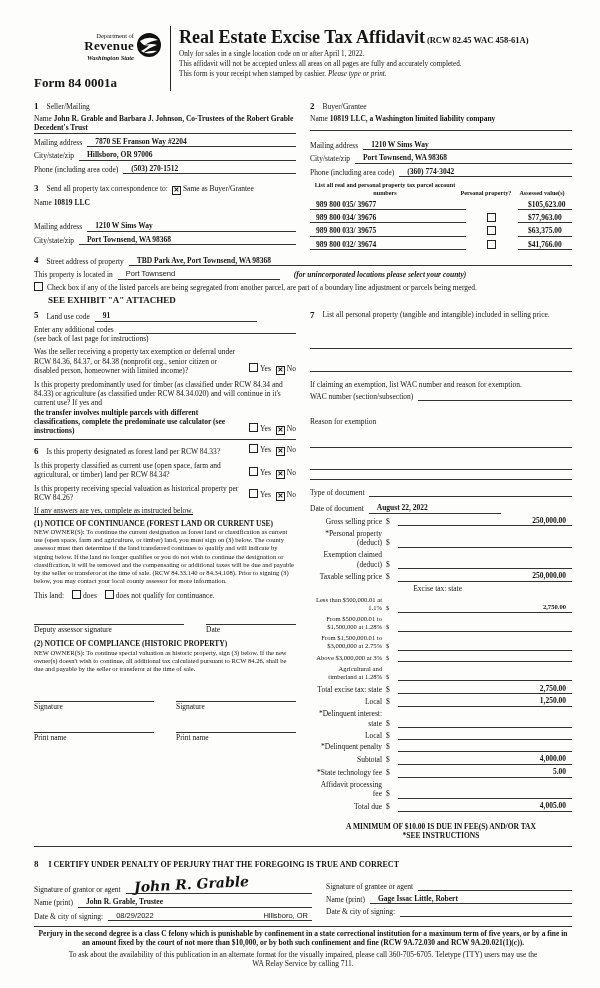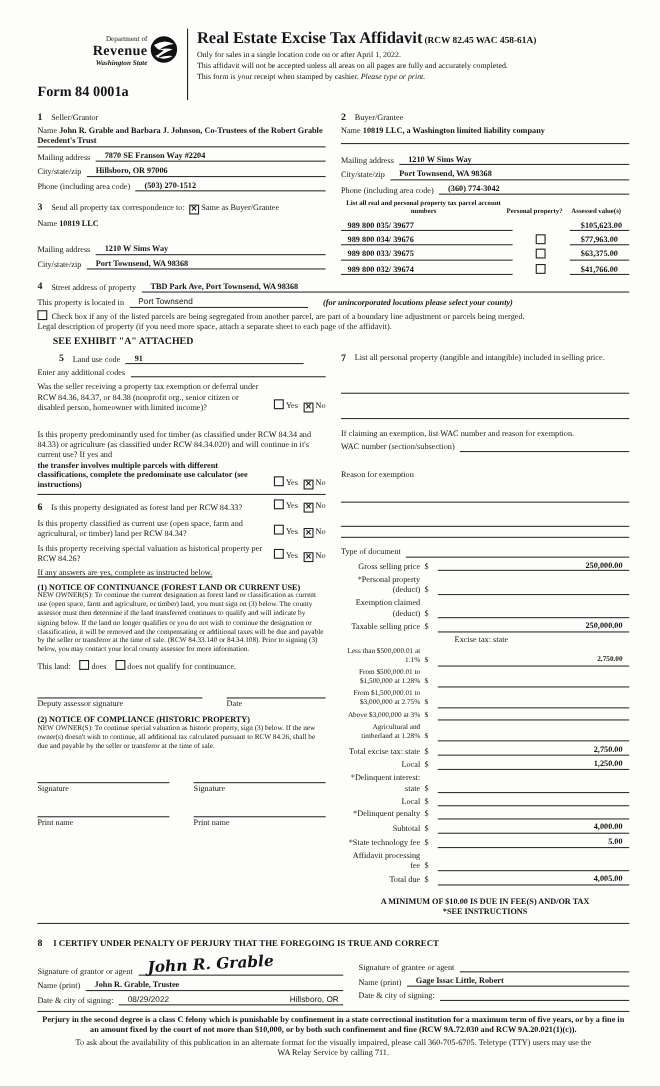--- a/index.html
+++ b/index.html
@@ -16,28 +16,28 @@
   .header{display:flex;gap:8px;}
   .logo-col{width:128px;flex:none;}
   .logo{display:flex;align-items:flex-start;justify-content:flex-end;gap:2px;padding-top:6px;}
   .logo-text{text-align:right;}
   .logo-dept{font-size:6.5px;}
   .logo-rev{font-size:13px;font-weight:bold;letter-spacing:.3px;margin-top:-2px;}
   .logo-state{font-size:6.5px;font-style:italic;font-weight:bold;}
   .logo-mark{flex:none;margin-top:0;}
   .form-no{font-size:13px;font-weight:bold;margin-top:12px;}
   .title-col{border-left:1.5px solid #222;padding-left:8px;flex:1;}
-  .title{font-size:15px;font-weight:bold;}
+  .title{font-size:18px;font-weight:bold;}
   .title-suffix{font-size:8.5px;font-weight:bold;}
   .note{font-size:7.2px;margin-top:1px;}
   
   .cb{display:inline-block;width:7px;height:7px;border:1px solid #222;font-size:7px;line-height:7px;
       text-align:center;vertical-align:-1px;margin-right:2px;font-weight:bold;flex:none;}
   
-  .frow{display:flex;align-items:flex-end;margin-top:3px;justify-content:center;}
+  .frow{display:flex;align-items:flex-end;margin-top:3px;}
   .lab{flex:none;padding-right:5px;}
   .val{flex:1;border-bottom:1px solid #333;font-weight:bold;padding:0 4px 0 8px;min-height:8px;}
   .blankline{display:inline-block;border-bottom:1px solid #333;min-height:7px;}
   .hr{border-top:1px solid #333;margin-top:3px;}
   .partial-row{display:flex;align-items:flex-end;margin-top:5px;gap:3px;}
   .partial-row .gap{width:70px;}
   
   .cols{display:flex;gap:14px;}
   .colL{width:262px;flex:none;}
   .colR{flex:1;min-width:0;}
@@ -103,21 +103,21 @@
         <span class="i">Please type or print.</span>
       </div>
     </div>
   </div>
 
 
   <div class="cols" style="margin-top:4px;">
     <div class="colL">
       <div class="sec-head">
         <span class="sec-num">1</span>
-        <span>Seller/Grantor</span>
+        <span>Seller/Mailing</span>
       </div>
       <div class="namepara">
         <span>Name</span>
         <span class="b">John R. Grable and Barbara J. Johnson, Co-Trustees of the Robert Grable Decedent's Trust</span>
       </div>
       <div class="frow">
         <span class="lab">Mailing address</span>
         <span class="val">7870 SE Franson Way #2204</span>
       </div>
       <div class="frow">
@@ -207,41 +207,41 @@
     <div class="frow">
       <span class="lab">This property is located in</span>
       <span class="val typed" style="flex:none;width:150px;">Port Townsend</span>
       <span class="b i" style="padding-left:14px;">(for unincorporated locations please select your county)</span>
       <span style="flex:1"></span>
     </div>
     <div style="margin-top:2px;">
       <span class="cb"></span>
       <span>Check box if any of the listed parcels are being segregated from another parcel, are part of a boundary line adjustment or parcels being merged.</span>
     </div>
-    <div>Legal description of property (if you need more space, attach a separate sheet to each page of the affidavit).</div>
     <div class="b" style="font-size:9px;margin:3px 0 2px 14px;">SEE EXHIBIT "A" ATTACHED</div>
   </div>
 
   <div class="cols" style="margin-top:4px;">
     <div class="colL">
       <div class="frow" style="margin-top:0;">
         <span class="sec-num">5</span>
         <span class="lab">Land use code</span>
         <span class="val" style="flex:none;width:150px;">91</span>
       </div>
       <div class="frow">
         <span class="lab">Enter any additional codes</span>
         <span class="val"></span>
       </div>
+      <div>(see back of last page for instructions)</div>
 
       <div class="qrow">
         <div class="qtext">Was the seller receiving a property tax exemption or deferral under RCW 84.36, 84.37, or 84.38 (nonprofit org., senior citizen or disabled person, homeowner with limited income)?</div>
         <div class="yn"><span class="cb"></span><span>Yes</span><span class="cb">✕</span><span>No</span></div>
       </div>
-      <div style="margin-top:14px;">Is this property predominantly used for timber (as classified under RCW 84.34 and 84.33) or agriculture (as classified under RCW 84.34.020) and will continue in it's current use? If yes and</div>
+      <div style="margin-top:4px;">Is this property predominantly used for timber (as classified under RCW 84.34 and 84.33) or agriculture (as classified under RCW 84.34.020) and will continue in it's current use? If yes and</div>
       <div class="qrow" style="margin-top:0;">
         <div class="qtext b">the transfer involves multiple parcels with different classifications, complete the predominate use calculator (see instructions)</div>
         <div class="yn"><span class="cb"></span><span>Yes</span><span class="cb">✕</span><span>No</span></div>
       </div>
 
       <div class="hr"></div>
       <div class="qrow">
         <div class="qtext"><span class="sec-num">6</span><span>Is this property designated as forest land per RCW 84.33?</span></div>
         <div class="yn"><span class="cb"></span><span>Yes</span><span class="cb">✕</span><span>No</span></div>
       </div>
@@ -315,20 +315,25 @@
         <span class="val"></span>
       </div>
       <div style="margin-top:16px;">Reason for exemption</div>
       <div class="sigline" style="margin-top:8px;"></div>
       <div class="sigline" style="margin-top:9px;"></div>
       <div class="hr" style="margin-top:9px;"></div>
 
       <div class="frow" style="margin-top:8px;">
         <span class="lab">Type of document</span>
         <span class="val"></span>
+      </div>
+      <div class="frow" style="margin-top:6px;">
+        <span class="lab">Date of document</span>
+        <span class="val" style="flex:none;width:120px;">August 22, 2022</span>
+        <span style="flex:1"></span>
       </div>
 
       <div>
         <div class="taxrow">
             <span class="tl">Gross selling price</span>
             <span class="d">$</span>
             <span class="tv">250,000.00</span>
           </div>
         <div class="taxrow">
             <span class="tl">*Personal property (deduct)</span>

